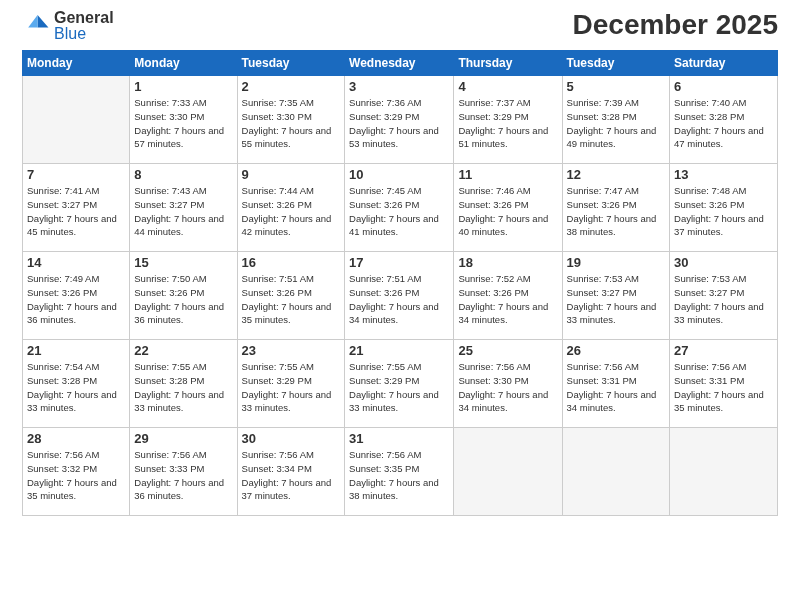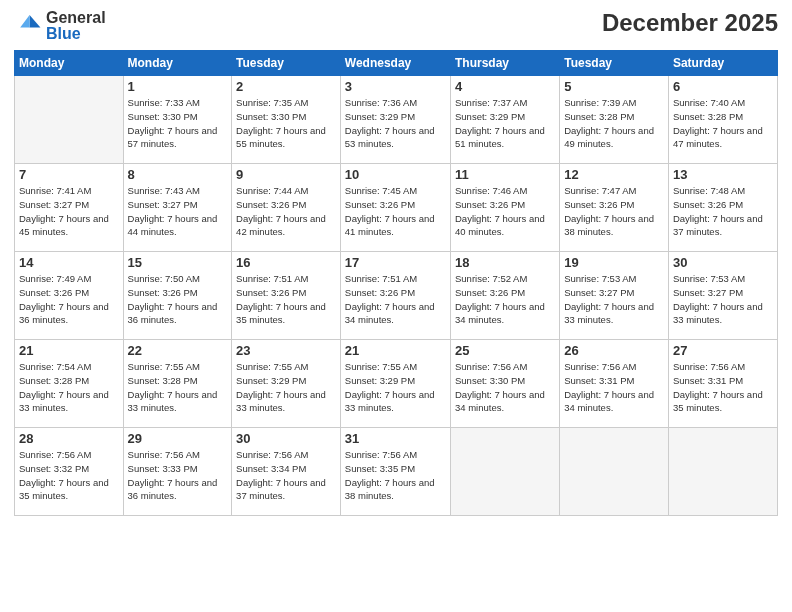--- a/index.html
+++ b/index.html
@@ -7,21 +7,21 @@
       font-family: Arial, sans-serif;
       background: #fff;
       width: 792px;
       height: 612px;
       overflow: hidden;
     }
     .page {
       width: 792px;
       height: 612px;
       background: #fff;
-      padding: 10px 14px 10px 14px;
+      padding: 10px 14px 10px 22px;
     }
     .header {
       display: flex;
       justify-content: space-between;
       align-items: flex-start;
       margin-bottom: 8px;
     }
     .logo {
       display: flex;
       align-items: center;
@@ -32,32 +32,32 @@
       flex-direction: column;
       line-height: 1;
     }
     .logo-general {
       font-size: 16px;
       font-weight: bold;
       color: #333;
     }
     .logo-blue {
       font-size: 16px;
-      font-weight: bold;
+      font-weight: normal;
       color: #1a6abf;
     }
     .logo-icon {
       width: 28px;
       height: 28px;
     }
     .title-block {
       text-align: right;
     }
     .month-title {
-      font-size: 24px;
+      font-size: 28px;
       font-weight: bold;
       color: #333;
       line-height: 1.1;
     }
     .location {
       font-size: 14px;
       color: #555;
     }
     .calendar {
       width: 100%;

